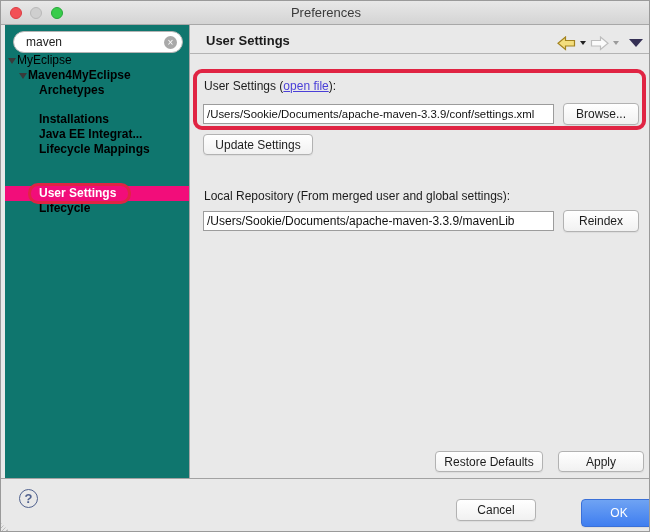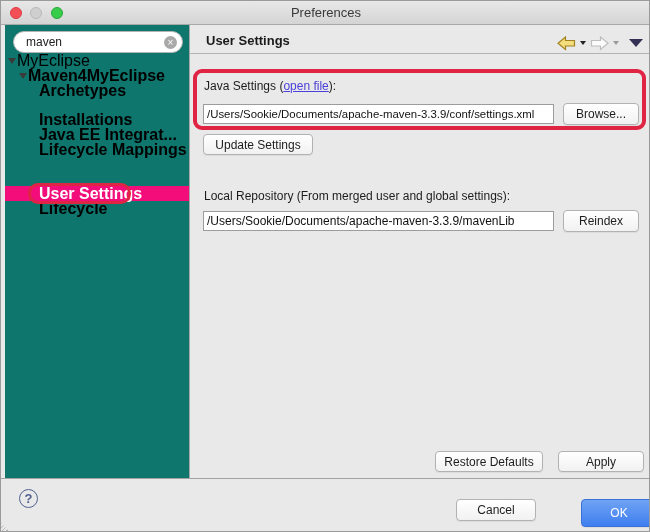--- a/index.html
+++ b/index.html
@@ -20,21 +20,21 @@
 
   
   .sidebar { position:absolute; left:4px; top:24px; width:212px; height:453px; background:#0f766e; }
   .searchbox { position:absolute; left:8px; top:6px; width:170px; height:22px;
                border:1px solid #b4b4b4; border-radius:11px; background:#fff; }
   .searchbox input { position:absolute; left:12px; top:1px; width:130px; height:18px; border:none;
                      outline:none; font-family:"Liberation Sans",sans-serif; font-size:12px; color:#222; background:transparent; }
   .search-clear { position:absolute; right:5px; top:4px; width:13px; height:13px; border-radius:50%;
                   background:#a9a9a9; color:#fff; font-size:10px; line-height:13px; text-align:center; cursor:pointer; }
 
-  .tree-row { position:absolute; left:0; width:188px; height:15px; font-size:16px; line-height:15px;
+  .tree-row { position:absolute; left:0; width:188px; height:15px; font-size:12px; line-height:15px;
               color:#000; white-space:nowrap; cursor:default;text-align:right; }
   .tree-row .lbl { position:absolute; top:0; }
   .tree-row.b .lbl { font-weight:bold; }
   .tree-row.sel { background:#f20d7a; }
   .tree-row.sel .lbl { color:#ffffff; font-weight:bold; }
   .tri { position:absolute; top:5px; width:0; height:0;
          border-left:4px solid transparent; border-right:4px solid transparent; border-top:6px solid #3a3a3a; }
 
   .sash { position:absolute; left:188px; top:24px; width:1px; height:453px; background:#a6a6a6; cursor:col-resize; }
 
@@ -135,21 +135,21 @@
       <span class="mini-tri dark"></span>
       <svg width="19" height="15" viewBox="0 0 19 15">
         <path d="M10.5 1 L10.5 4.5 L1.5 4.5 L1.5 10 L10.5 10 L10.5 13.5 L18 7.2 Z" fill="#fbfbfb" stroke="#bdbdbd" stroke-width="1.2"></path>
       </svg>
       <span class="mini-tri dim"></span>
       <span class="view-tri"></span>
     </div>
     <div class="header-line"></div>
 
     <div class="field-label" style="left:14px; top:54px">
-      <span>Java Settings (</span><span class="link">open file</span><span>):</span>
+      <span>User Settings (</span><span class="link">open file</span><span>):</span>
     </div>
     <div class="tfield" style="left:13px; top:79px; width:351px; line-height:18px">/Users/Sookie/Documents/apache-maven-3.3.9/conf/settings.xml</div>
     <button class="btn" style="left:13px; top:109px; width:110px; height:21px">Update Settings</button>
     <button class="btn" style="left:373px; top:78px; width:76px; height:22px">Browse...</button>
 
     <div class="field-label" style="left:14px; top:164px">Local Repository (From merged user and global settings):</div>
     <div class="tfield" style="left:13px; top:186px; width:351px; line-height:18px; font-size:12px">/Users/Sookie/Documents/apache-maven-3.3.9/mavenLib</div>
     <button class="btn" style="left:373px; top:185px; width:76px; height:22px">Reindex</button>
 
     <button class="btn" style="left:245px; top:426px; width:108px; height:21px">Restore Defaults</button>

